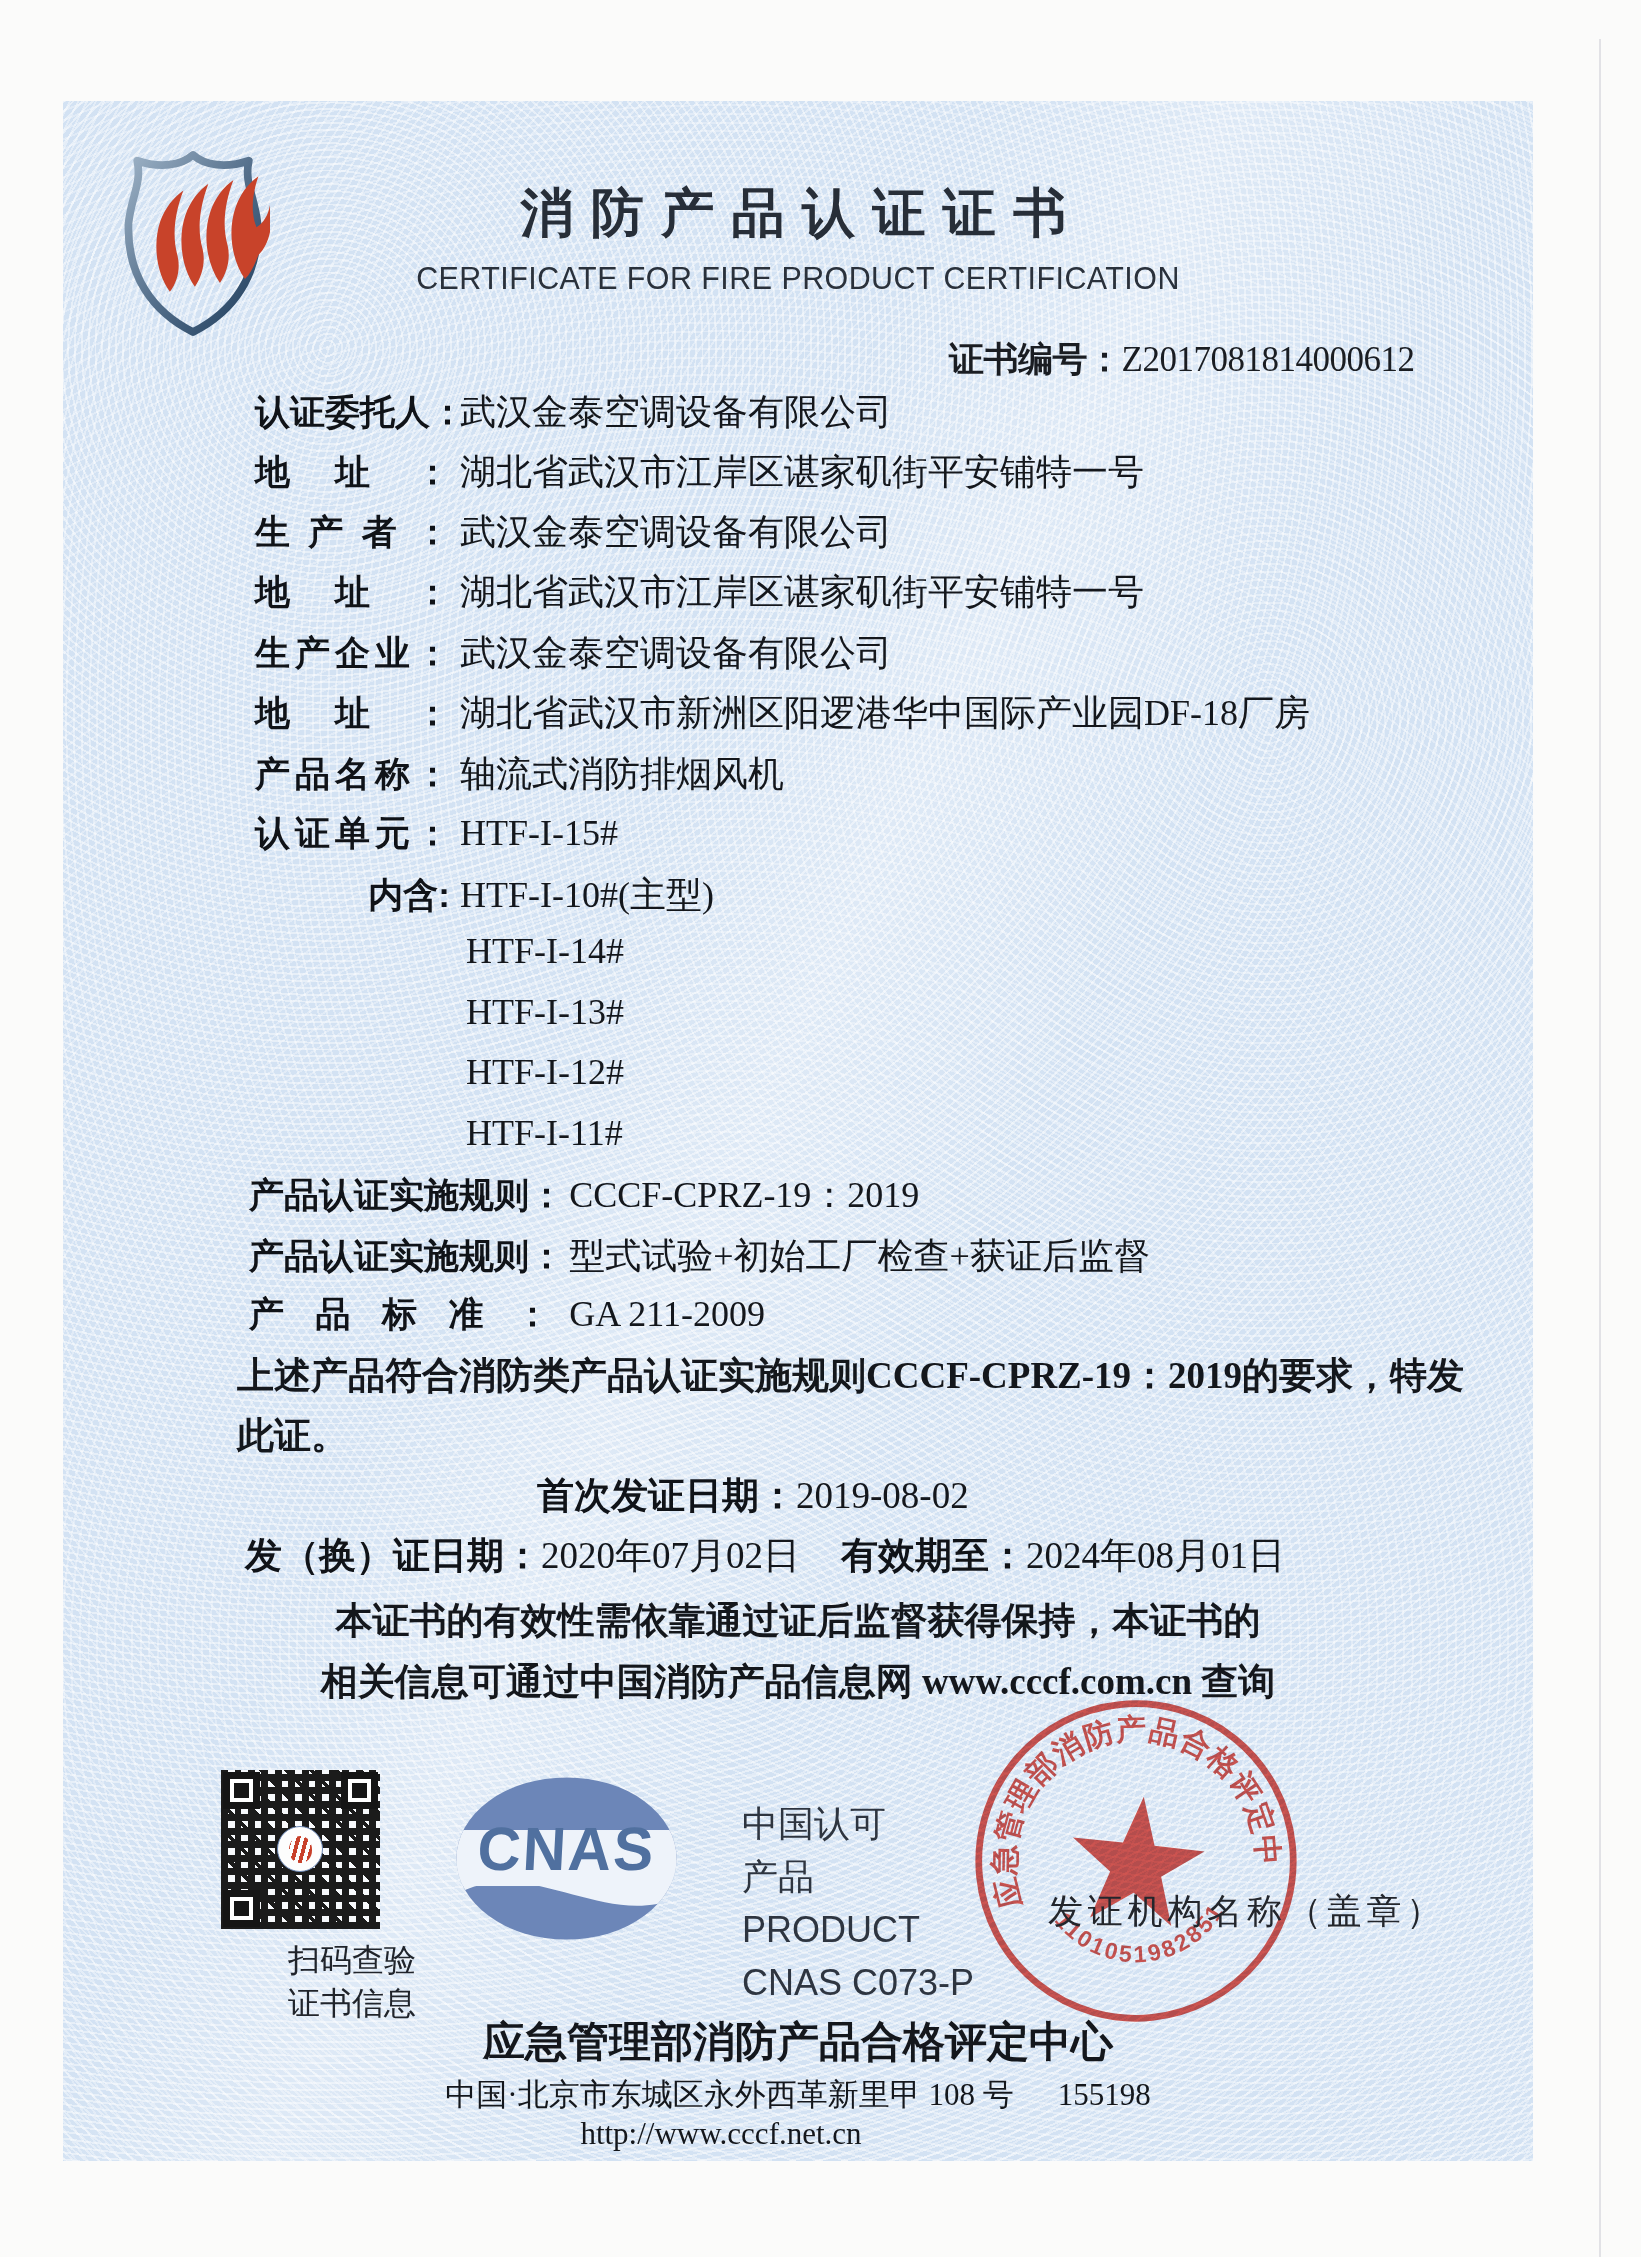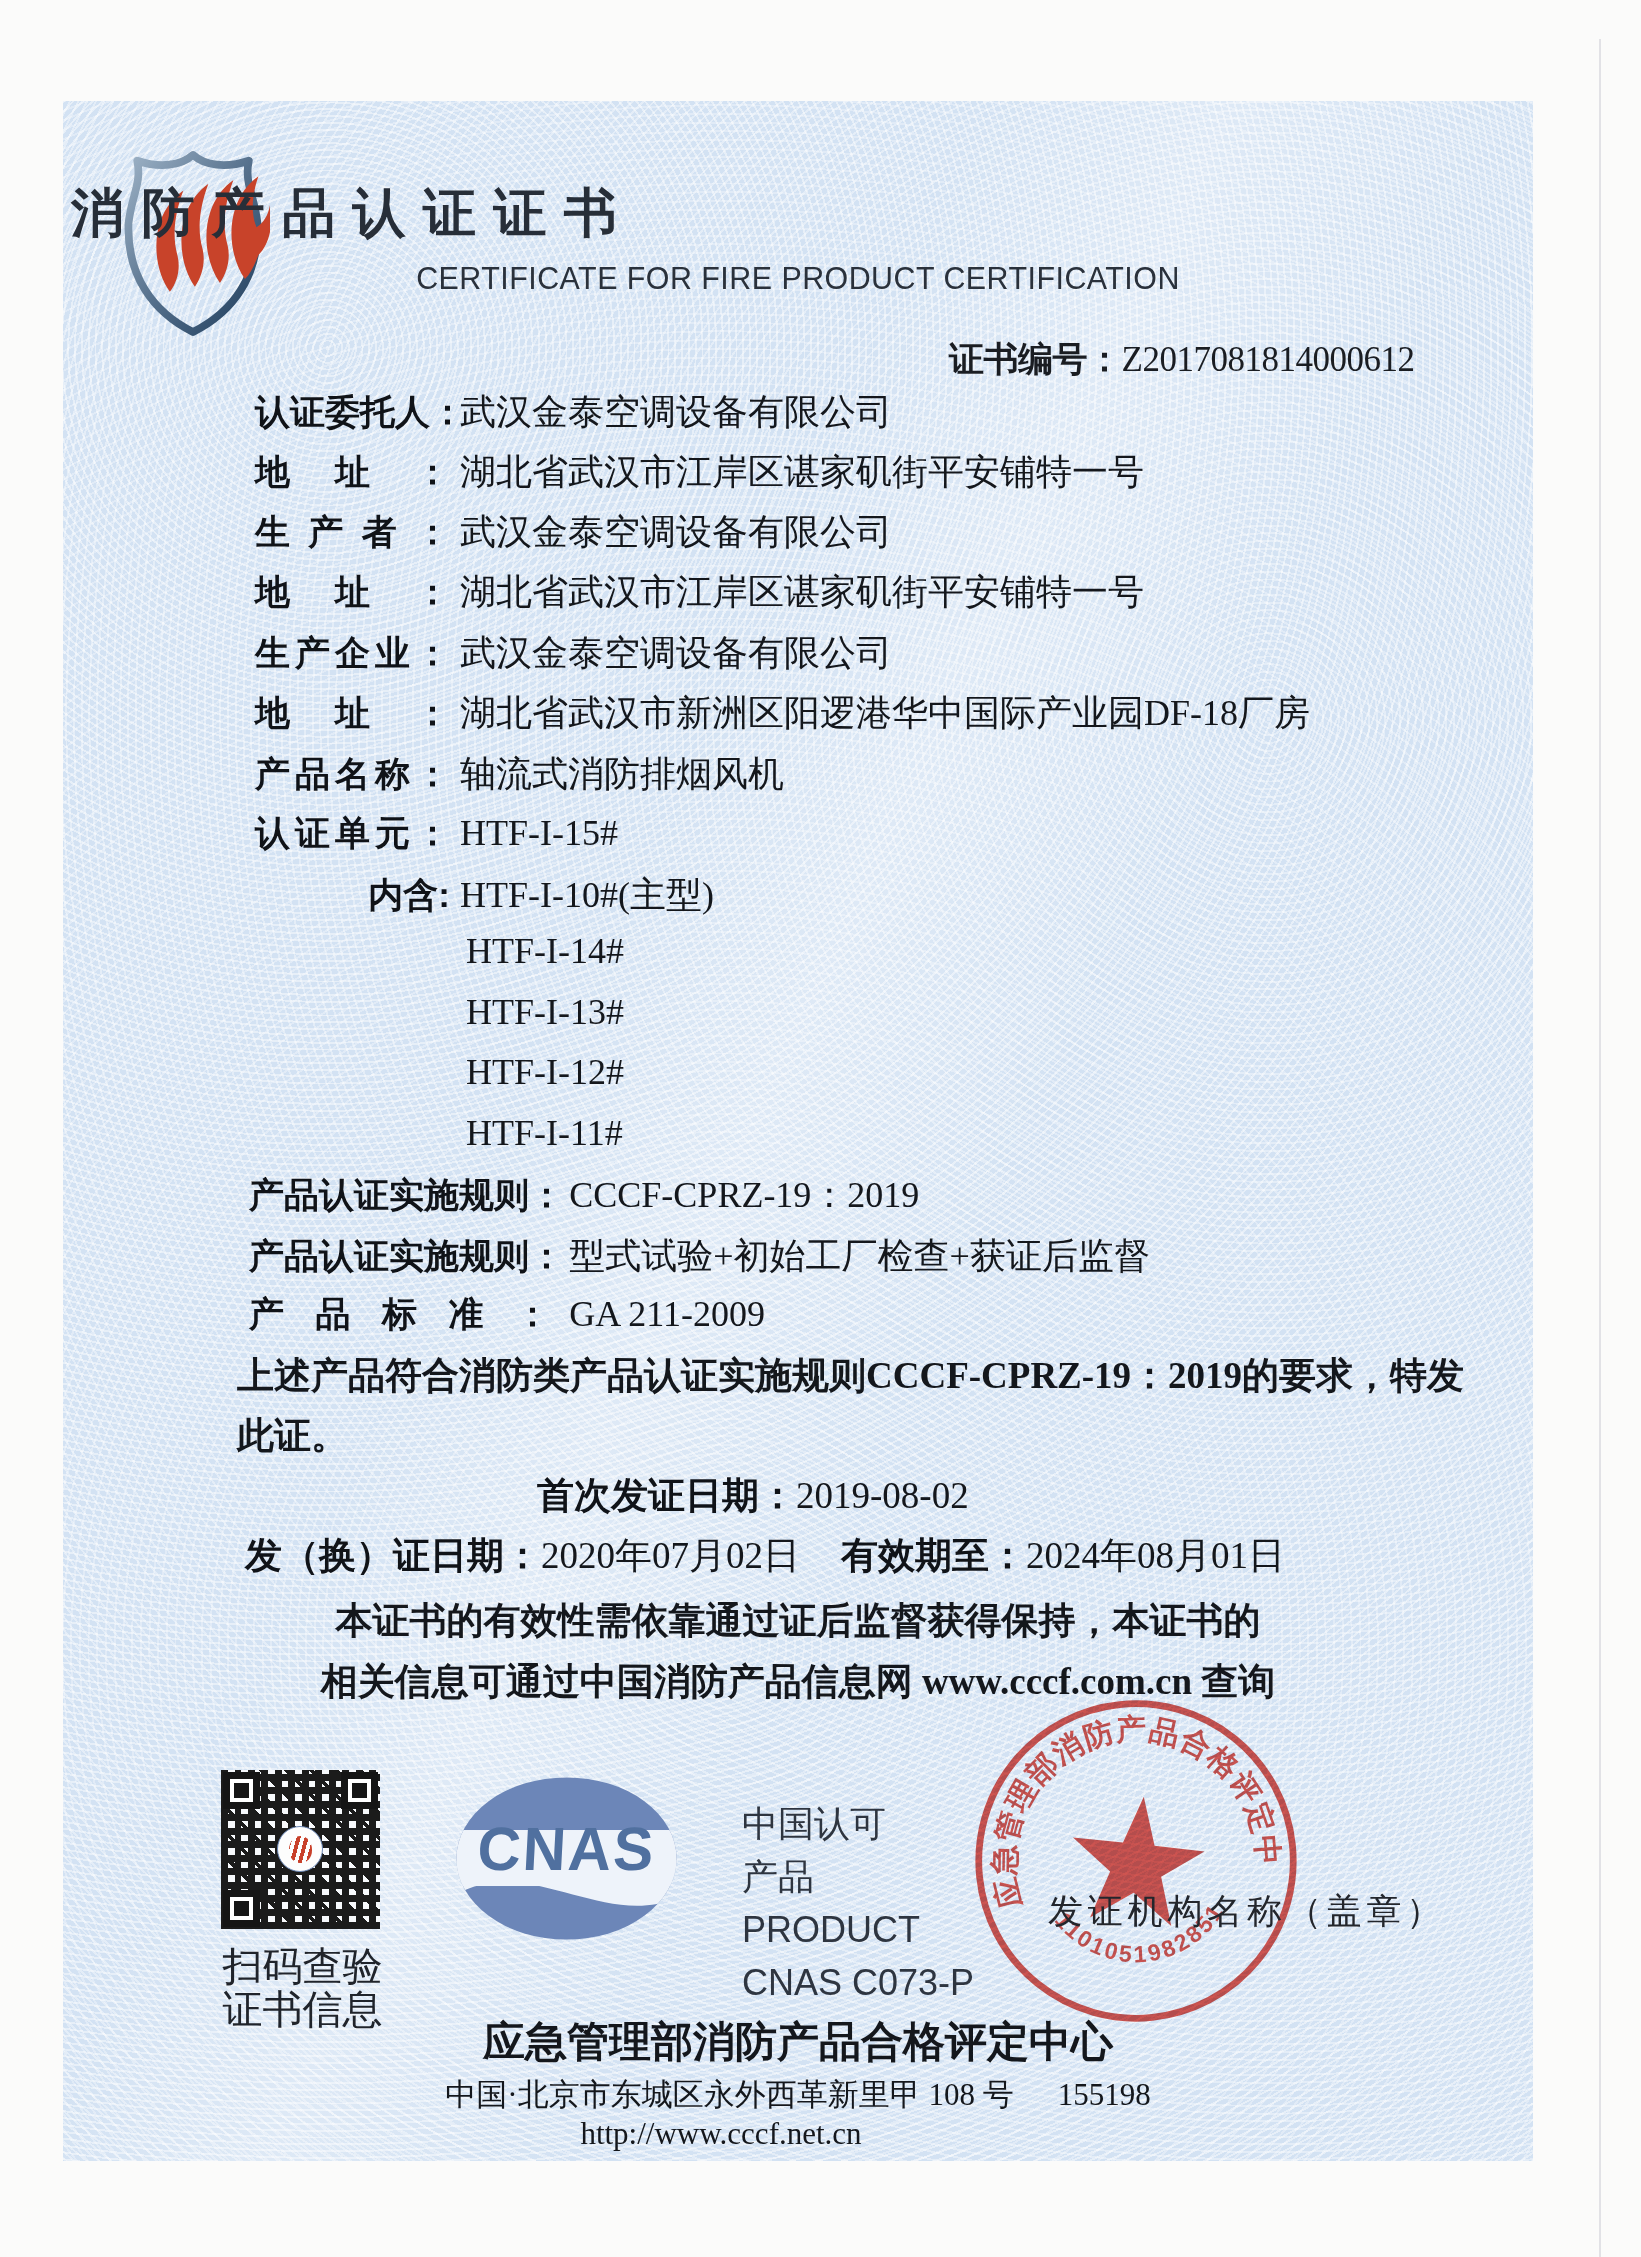--- a/index.html
+++ b/index.html
@@ -13,21 +13,21 @@
     position:absolute;left:63px;top:101px;width:1470px;height:2060px;
     background-color:#d3e2f3;
     background-image:
       repeating-radial-gradient(circle at 18% 12%, rgba(255,255,255,.45) 0 1.9px, rgba(255,255,255,0) 1.9px 6.8px),
       repeating-radial-gradient(circle at 82% 30%, rgba(255,255,255,.38) 0 1.9px, rgba(255,255,255,0) 1.9px 7.7px),
       repeating-radial-gradient(circle at 45% 75%, rgba(255,255,255,.32) 0 1.9px, rgba(255,255,255,0) 1.9px 8.7px),
       linear-gradient(115deg, rgba(255,255,255,0) 38%, rgba(255,255,255,.25) 48%, rgba(255,255,255,0) 60%);
   }
   .logo{position:absolute;left:53px;top:41px;width:154px;height:203px;}
   .title{
-    position:absolute;left:0;top:77px;width:100%;margin:0;
+    position:absolute;left:0;top:77px;width:100%;margin:0;text-align:center;
     font-family:"Liberation Sans", sans-serif;font-weight:700;font-size:53px;
     letter-spacing:17.4px;padding-left:8px;box-sizing:border-box;color:#272e38;
   }
   .subtitle{
     position:absolute;left:0;top:159px;width:100%;text-align:center;
     font-family:"Liberation Sans", sans-serif;font-size:32px;color:#2a313b;
     transform:scaleX(.95);letter-spacing:0.5px;
   }
   .cert-no{position:absolute;left:886px;top:235px;font-size:35px;letter-spacing:-0.5px;color:#1a1d22;white-space:nowrap;}
   .cert-no .cn-label{font-weight:600;}
@@ -63,21 +63,21 @@
   .finder::before{content:"";position:absolute;left:3.9px;top:3.9px;width:15.4px;height:15.4px;background:#151515;}
   .finder.tl{left:1.9px;top:1.9px}.finder.tr{right:1.9px;top:1.9px}.finder.bl{left:1.9px;bottom:1.9px}
   .qr-badge{
     position:absolute;left:56px;top:56px;width:46px;height:46px;border-radius:50%;
     background:#fdfdfd;border:1.9px solid #6a86b5;box-sizing:border-box;
   }
   .qr-badge::before{
     content:"";position:absolute;left:10.6px;top:8.7px;width:23px;height:27px;border-radius:50% 50% 46% 46%;
     background:repeating-linear-gradient(105deg,#c8402a 0 3.9px,rgba(255,255,255,0) 3.9px 7.7px);
   }
-  .qr-caption{position:absolute;left:126px;width:227px;text-align:center;font-size:40px;color:#20242b;}
+  .qr-caption{position:absolute;left:126px;width:227px;text-align:right;font-size:32px;color:#20242b;}
   
   .cnas-logo{position:absolute;left:391px;top:1673px;width:225px;height:169px;}
   .cnas-word{
     position:absolute;left:391px;top:1714px;width:225px;text-align:center;
     font-family:"Liberation Sans", sans-serif;font-weight:800;font-size:60px;color:#50709f;
     letter-spacing:1.9px;transform:skewX(-3deg) scaleY(1.02);
   }
   .cnas-text{
     position:absolute;left:679px;top:1696px;font-size:36px;line-height:53px;color:#2e3540;
     font-family:"Liberation Sans", sans-serif;white-space:nowrap;

